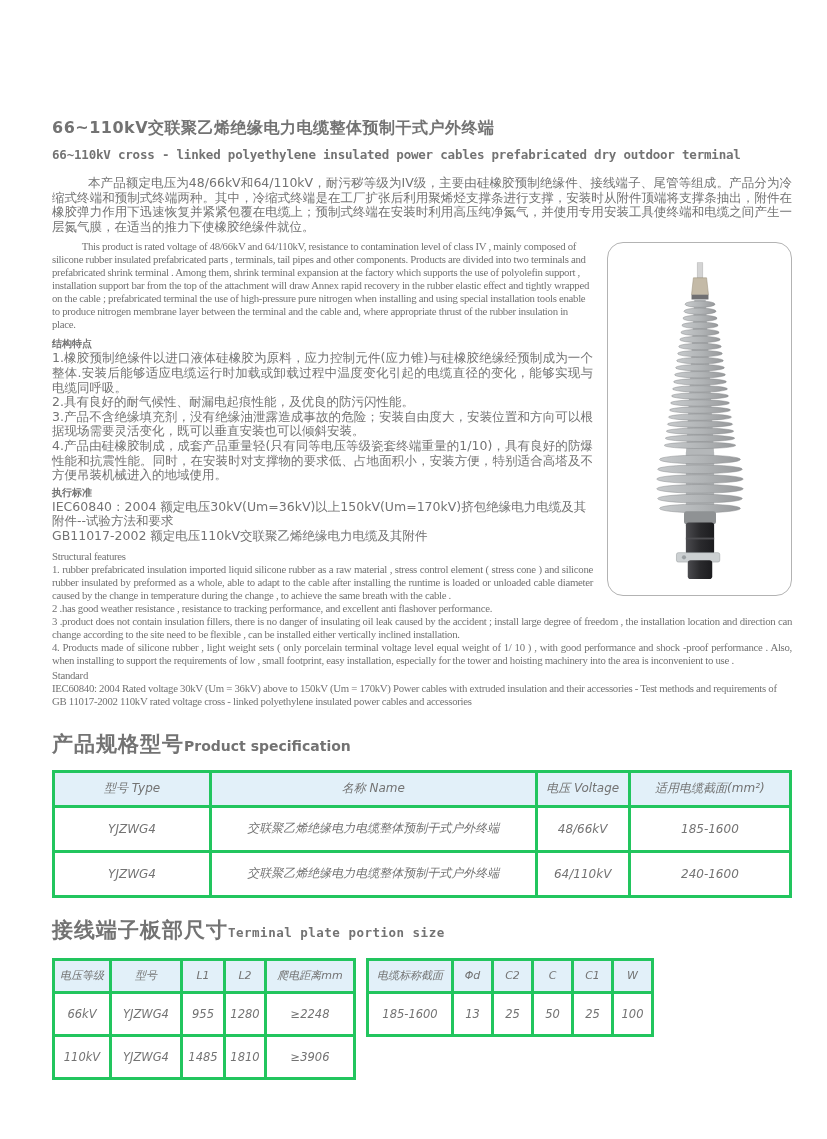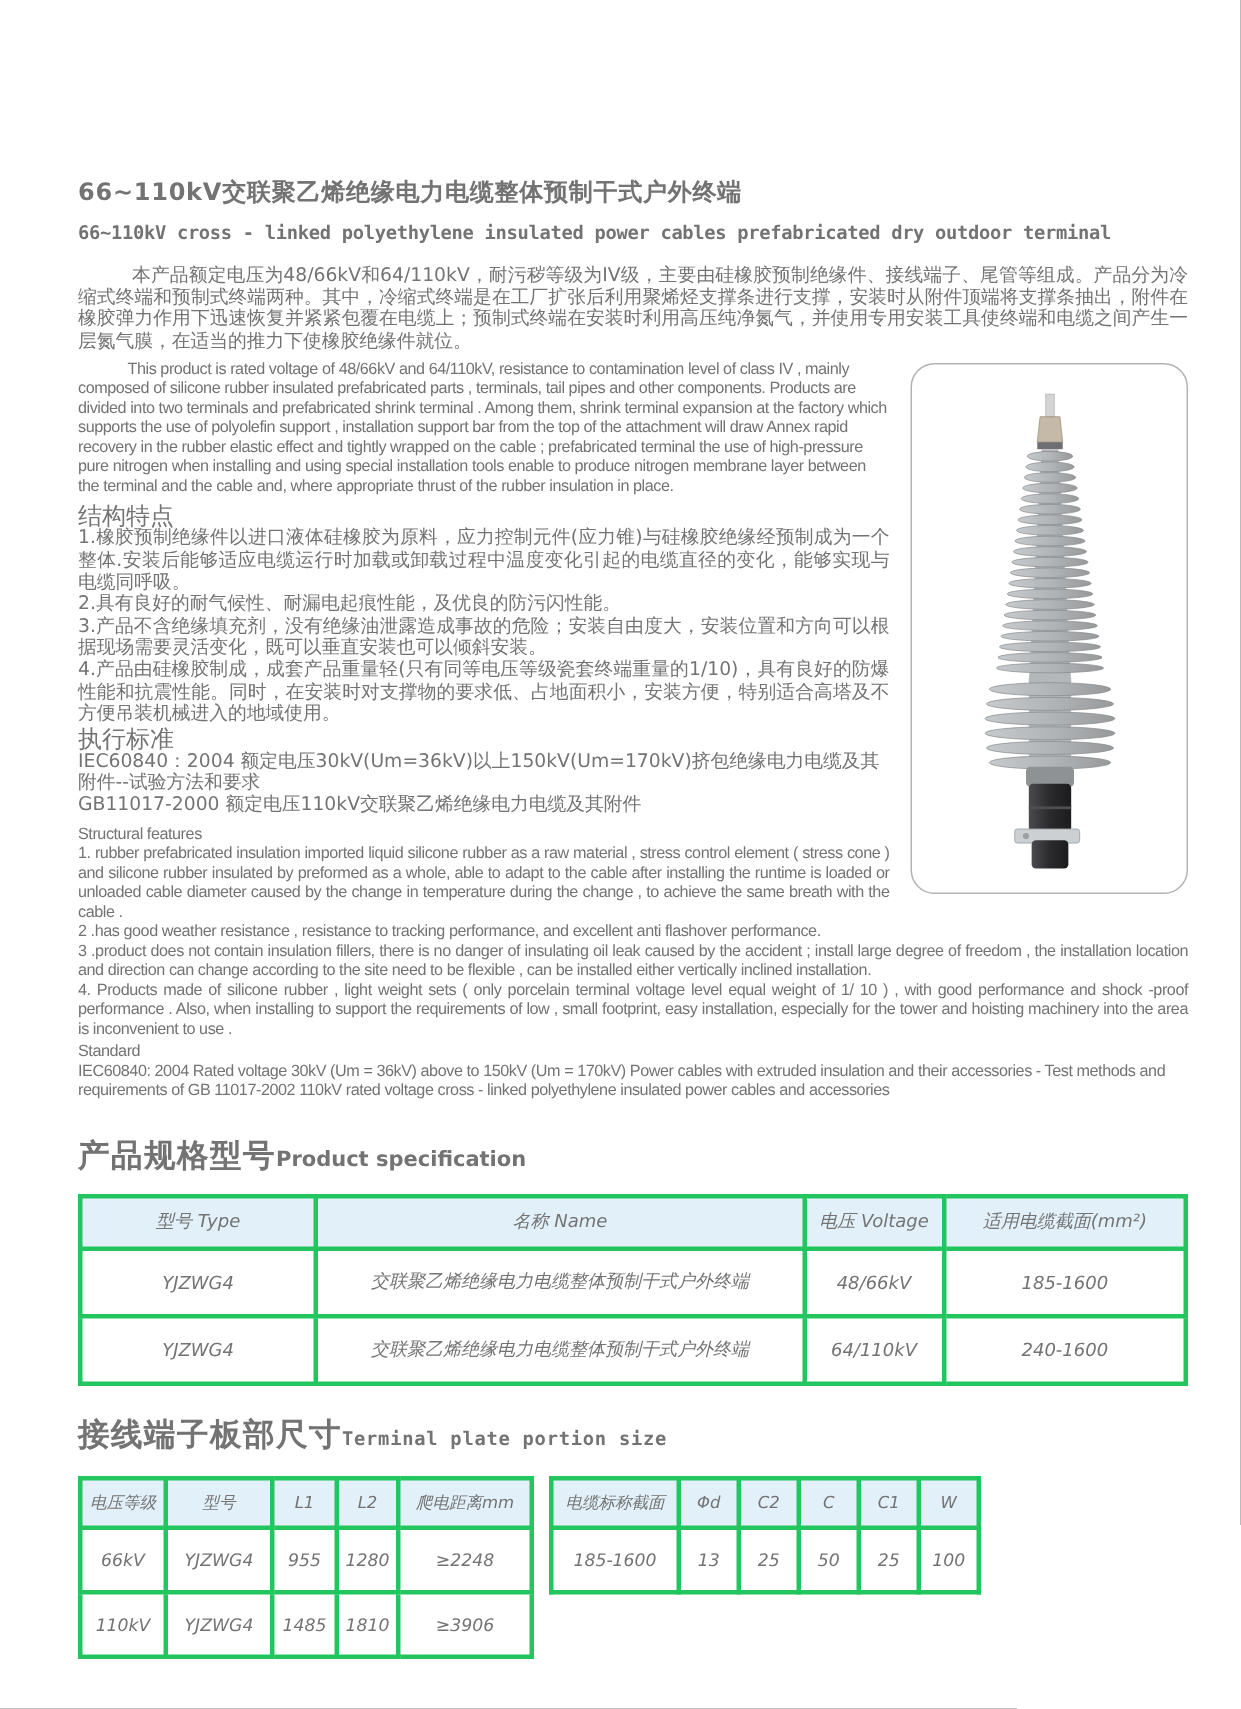--- a/index.html
+++ b/index.html
@@ -8,32 +8,32 @@
     position:relative; overflow:hidden;
     font-family:"DejaVu Sans", sans-serif; color:#737373;
   }
   .content { padding:118px 35px 0 52px; }
 
   .title-zh { font-size:16px; font-weight:bold; margin:0 0 8px 0; letter-spacing:0.5px; }
   .title-en { font-size:12.5px; font-weight:bold; margin:0 0 14px 0;
               font-family:"DejaVu Sans Mono", monospace; letter-spacing:-0.2px; }
 
   .zh-text { font-size:12.5px; line-height:14.6px; }
-  .en-text { font-family:Liberation Sans, sans-serif; font-size:10.8px; line-height:13px; letter-spacing:-0.3px; }
+  .en-text { font-family:Liberation Serif, serif; font-size:10.8px; line-height:13px; letter-spacing:-0.3px; }
 
   .intro-zh { margin:0 0 6px 0; text-indent:36px; text-align:justify; }
   .intro-en { margin:0 0 5px 0; text-indent:5.5ch; }
 
   .photo-box {
     float:right; width:183px; height:352px; margin:2px 0 10px 14px;
     border:1px solid #b3b3b3; border-radius:16px; background:#fff;
     display:flex; align-items:center; justify-content:center;
   }
 
-  .sub-heading-zh { font-size:16px; line-height:15px; margin:2px 0 0 0; font-weight:normal; }
+  .sub-heading-zh { font-size:10px; line-height:15px; margin:2px 0 0 0; font-weight:bold; }
   .feature-item { text-align:justify; }
   .std-line { }
 
   .sub-heading-en { margin:2px 0 0 0; font-weight:normal; }
 
   .section-heading { margin:22px 0 12px 0; font-weight:bold; }
   .section-heading .h-zh { font-size:21px; letter-spacing:1px; }
   .section-heading .h-en { font-size:14px; margin-left:0; }
   .section-heading.mono .h-en { font-family:"DejaVu Sans Mono", monospace; font-size:12.5px; letter-spacing:0.5px; }
 
@@ -144,21 +144,21 @@
           <div class="zh-text feature-item">2.具有良好的耐气候性、耐漏电起痕性能，及优良的防污闪性能。</div>
           <div class="zh-text feature-item">3.产品不含绝缘填充剂，没有绝缘油泄露造成事故的危险；安装自由度大，安装位置和方向可以根据现场需要灵活变化，既可以垂直安装也可以倾斜安装。</div>
           <div class="zh-text feature-item">4.产品由硅橡胶制成，成套产品重量轻(只有同等电压等级瓷套终端重量的1/10)，具有良好的防爆性能和抗震性能。同时，在安装时对支撑物的要求低、占地面积小，安装方便，特别适合高塔及不方便吊装机械进入的地域使用。</div>
         </div>
     </div>
 
     <div class="zh-text">
       <div class="sub-heading-zh">执行标准</div>
       <div>
           <div class="zh-text std-line">IEC60840：2004 额定电压30kV(Um=36kV)以上150kV(Um=170kV)挤包绝缘电力电缆及其附件--试验方法和要求</div>
-          <div class="zh-text std-line">GB11017-2000 额定电压110kV交联聚乙烯绝缘电力电缆及其附件</div>
+          <div class="zh-text std-line">GB11017-2002 额定电压110kV交联聚乙烯绝缘电力电缆及其附件</div>
         </div>
     </div>
 
     <div class="en-text" style="margin-top:6px;">
       <div class="sub-heading-en">Structural features</div>
       <div>
           <div class="en-text feature-item">1. rubber prefabricated insulation imported liquid silicone rubber as a raw material , stress control element ( stress cone ) and silicone rubber insulated by preformed as a whole, able to adapt to the cable after installing the runtime is loaded or unloaded cable diameter caused by the change in temperature during the change , to achieve the same breath with the cable .</div>
           <div class="en-text feature-item">2 .has good weather resistance , resistance to tracking performance, and excellent anti flashover performance.</div>
           <div class="en-text feature-item">3 .product does not contain insulation fillers, there is no danger of insulating oil leak caused by the accident ; install large degree of freedom , the installation location and direction can change according to the site need to be flexible , can be installed either vertically inclined installation.</div>
           <div class="en-text feature-item">4. Products made of silicone rubber , light weight sets ( only porcelain terminal voltage level equal weight of 1/ 10 ) , with good performance and shock -proof performance . Also, when installing to support the requirements of low , small footprint, easy installation, especially for the tower and hoisting machinery into the area is inconvenient to use .</div>

